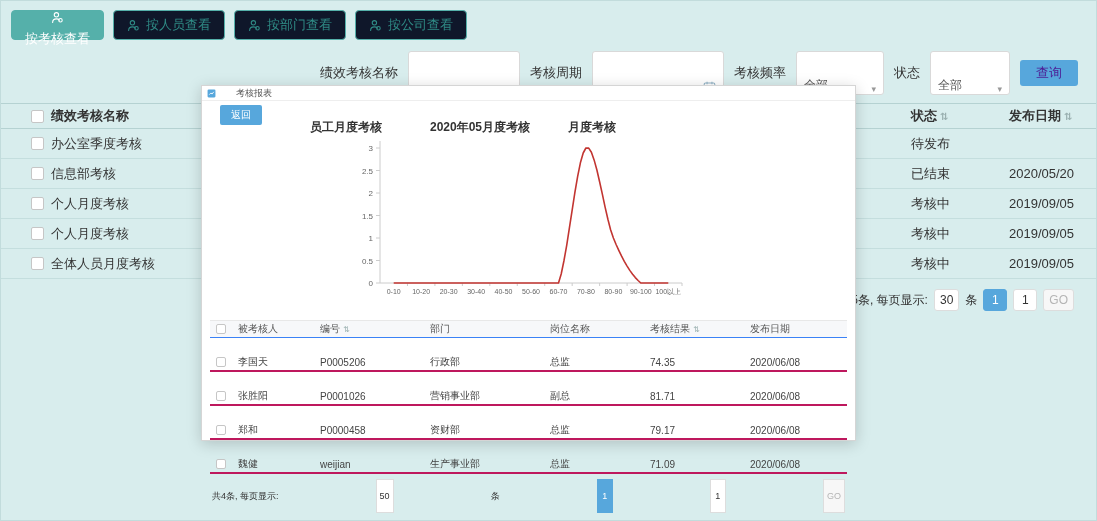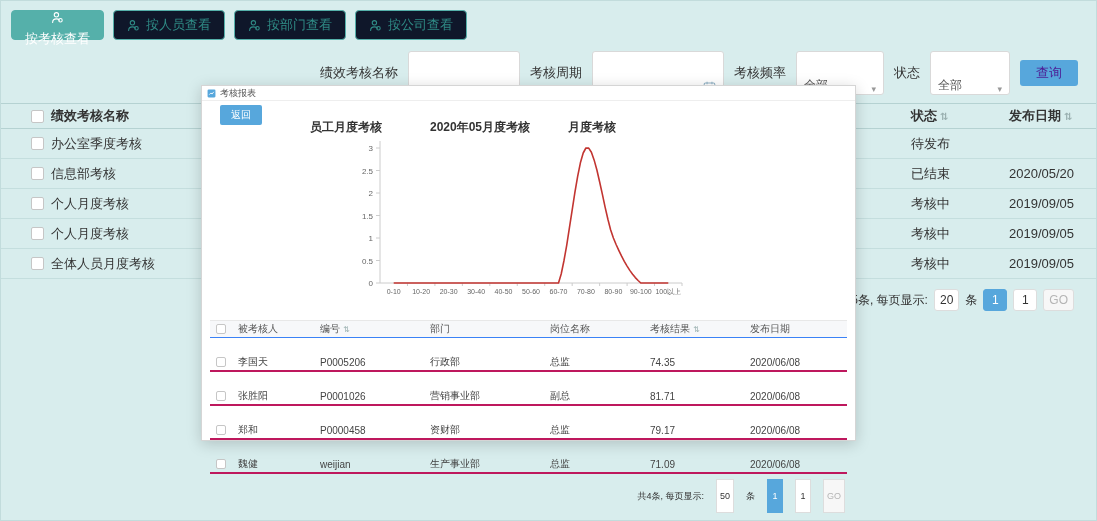--- a/index.html
+++ b/index.html
@@ -32,27 +32,27 @@
   .cb { width:13px; height:13px; border:1px solid #c6c6c6; background:#fff; border-radius:2px; display:inline-block; flex:none; }
   .cb.small { width:10px; height:10px; }
   .sort { color:#9ab0b0; font-size:10px; margin-left:3px; }
 
   
   .pager { display:flex; align-items:center; justify-content:flex-end; gap:6px; padding:10px 22px; font-size:12px; color:#333; }
   .pbox { min-width:24px; height:22px; display:inline-flex; align-items:center; justify-content:center;
           background:#fff; border:1px solid #ddd; border-radius:3px; padding:0 5px; cursor:pointer; }
   .pbox.active { background:#57a7dc; border-color:#57a7dc; color:#fff; }
   .pbox.go { color:#b5b5b5; background:#f7f7f7; }
-  .pager.small { font-size:9px; gap:12px; padding:5px 2px 0; }
+  .pager.small { font-size:9px; gap:12px; padding:5px 2px 0;justify-content:space-between; }
   .pager.small .pbox { min-width:16px; height:15px; padding:16px 3px; border-radius:0; }
 
   
   .modal { position:absolute; left:200px; top:84px; width:655px; height:356px; background:#fff;
            border:1px solid #d5d5d5; box-shadow:0 3px 14px rgba(0,0,0,.18); z-index:5; }
-  .modal-bar { display:flex; align-items:center; gap:4px; height:15px; padding:0 5px; border-bottom:1px solid #eee; font-size:9px; color:#555; }
+  .modal-bar { display:flex; align-items:center; gap:20px; height:15px; padding:0 5px; border-bottom:1px solid #eee; font-size:9px; color:#555; }
   .back-btn { position:absolute; left:18px; top:19px; background:#57a7dc; color:#fff; border:none; border-radius:2px;
               font-size:10px; padding:3px 11px; cursor:pointer; }
   .chart-titles { position:absolute; top:33px; left:0; width:100%; font-size:12px; font-weight:bold; color:#333; }
   .chart-titles span { position:absolute; white-space:nowrap; }
   .ct0 { left:108px; } .ct1 { left:228px; } .ct2 { left:366px; }
   .chart-svg { position:absolute; top:48px; left:0; }
 
   
   .modal-table { position:absolute; left:8px; right:8px; top:234px; font-size:10px; }
   .mt-head,.mt-row { display:grid; grid-template-columns:22px 82px 110px 120px 100px 100px 1fr; align-items:center; height:18px; padding-left:6px; }
@@ -177,21 +177,21 @@
       <div class="mrow">
         <span class="cb"></span>
         <span>全体人员月度考核</span>
         <span>考核中</span>
         <span>2019/09/05</span>
       </div>
     </div>
 
   <div class="pager">
     <span>共5条, 每页显示:</span>
-    <span class="pbox">20</span>
+    <span class="pbox">30</span>
     <span>条</span>
     <span class="pbox active">1</span>
     <span class="pbox">1</span>
     <span class="pbox go">GO</span>
   </div>
 
   <div class="modal">
     <div class="modal-bar">
       <span style="display:flex">
         <svg width="9" height="9" viewBox="0 0 16 16">

